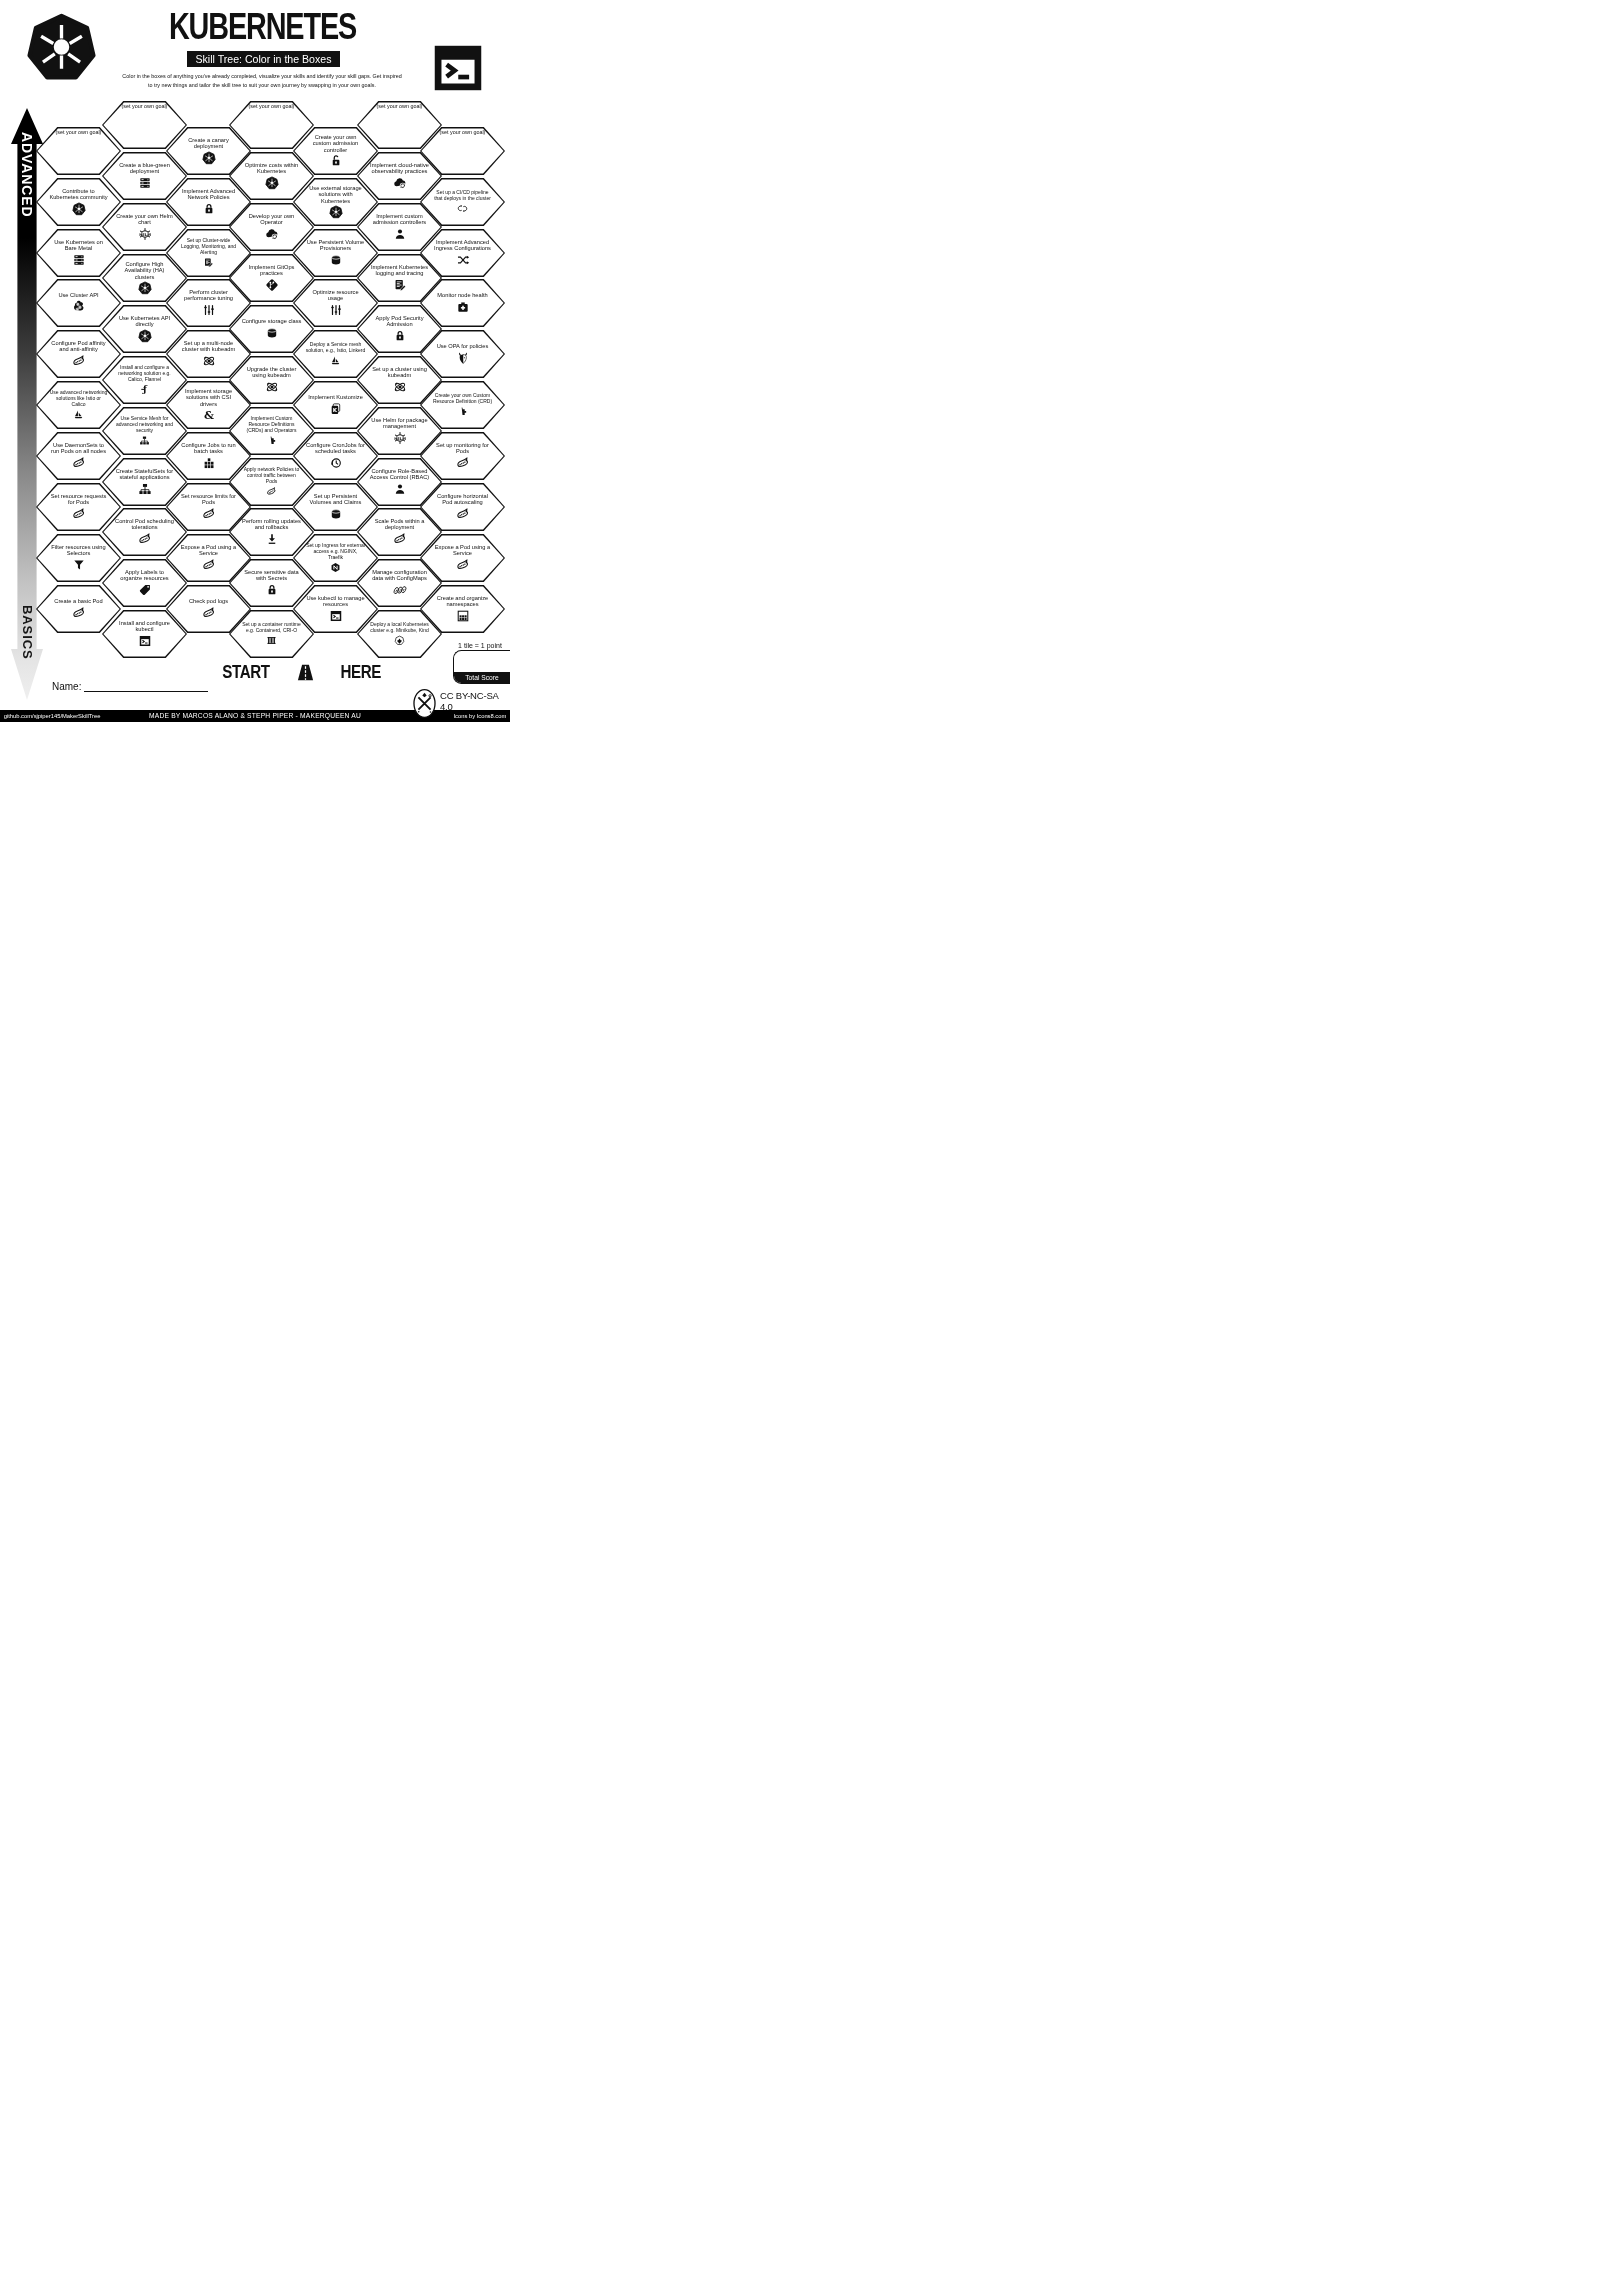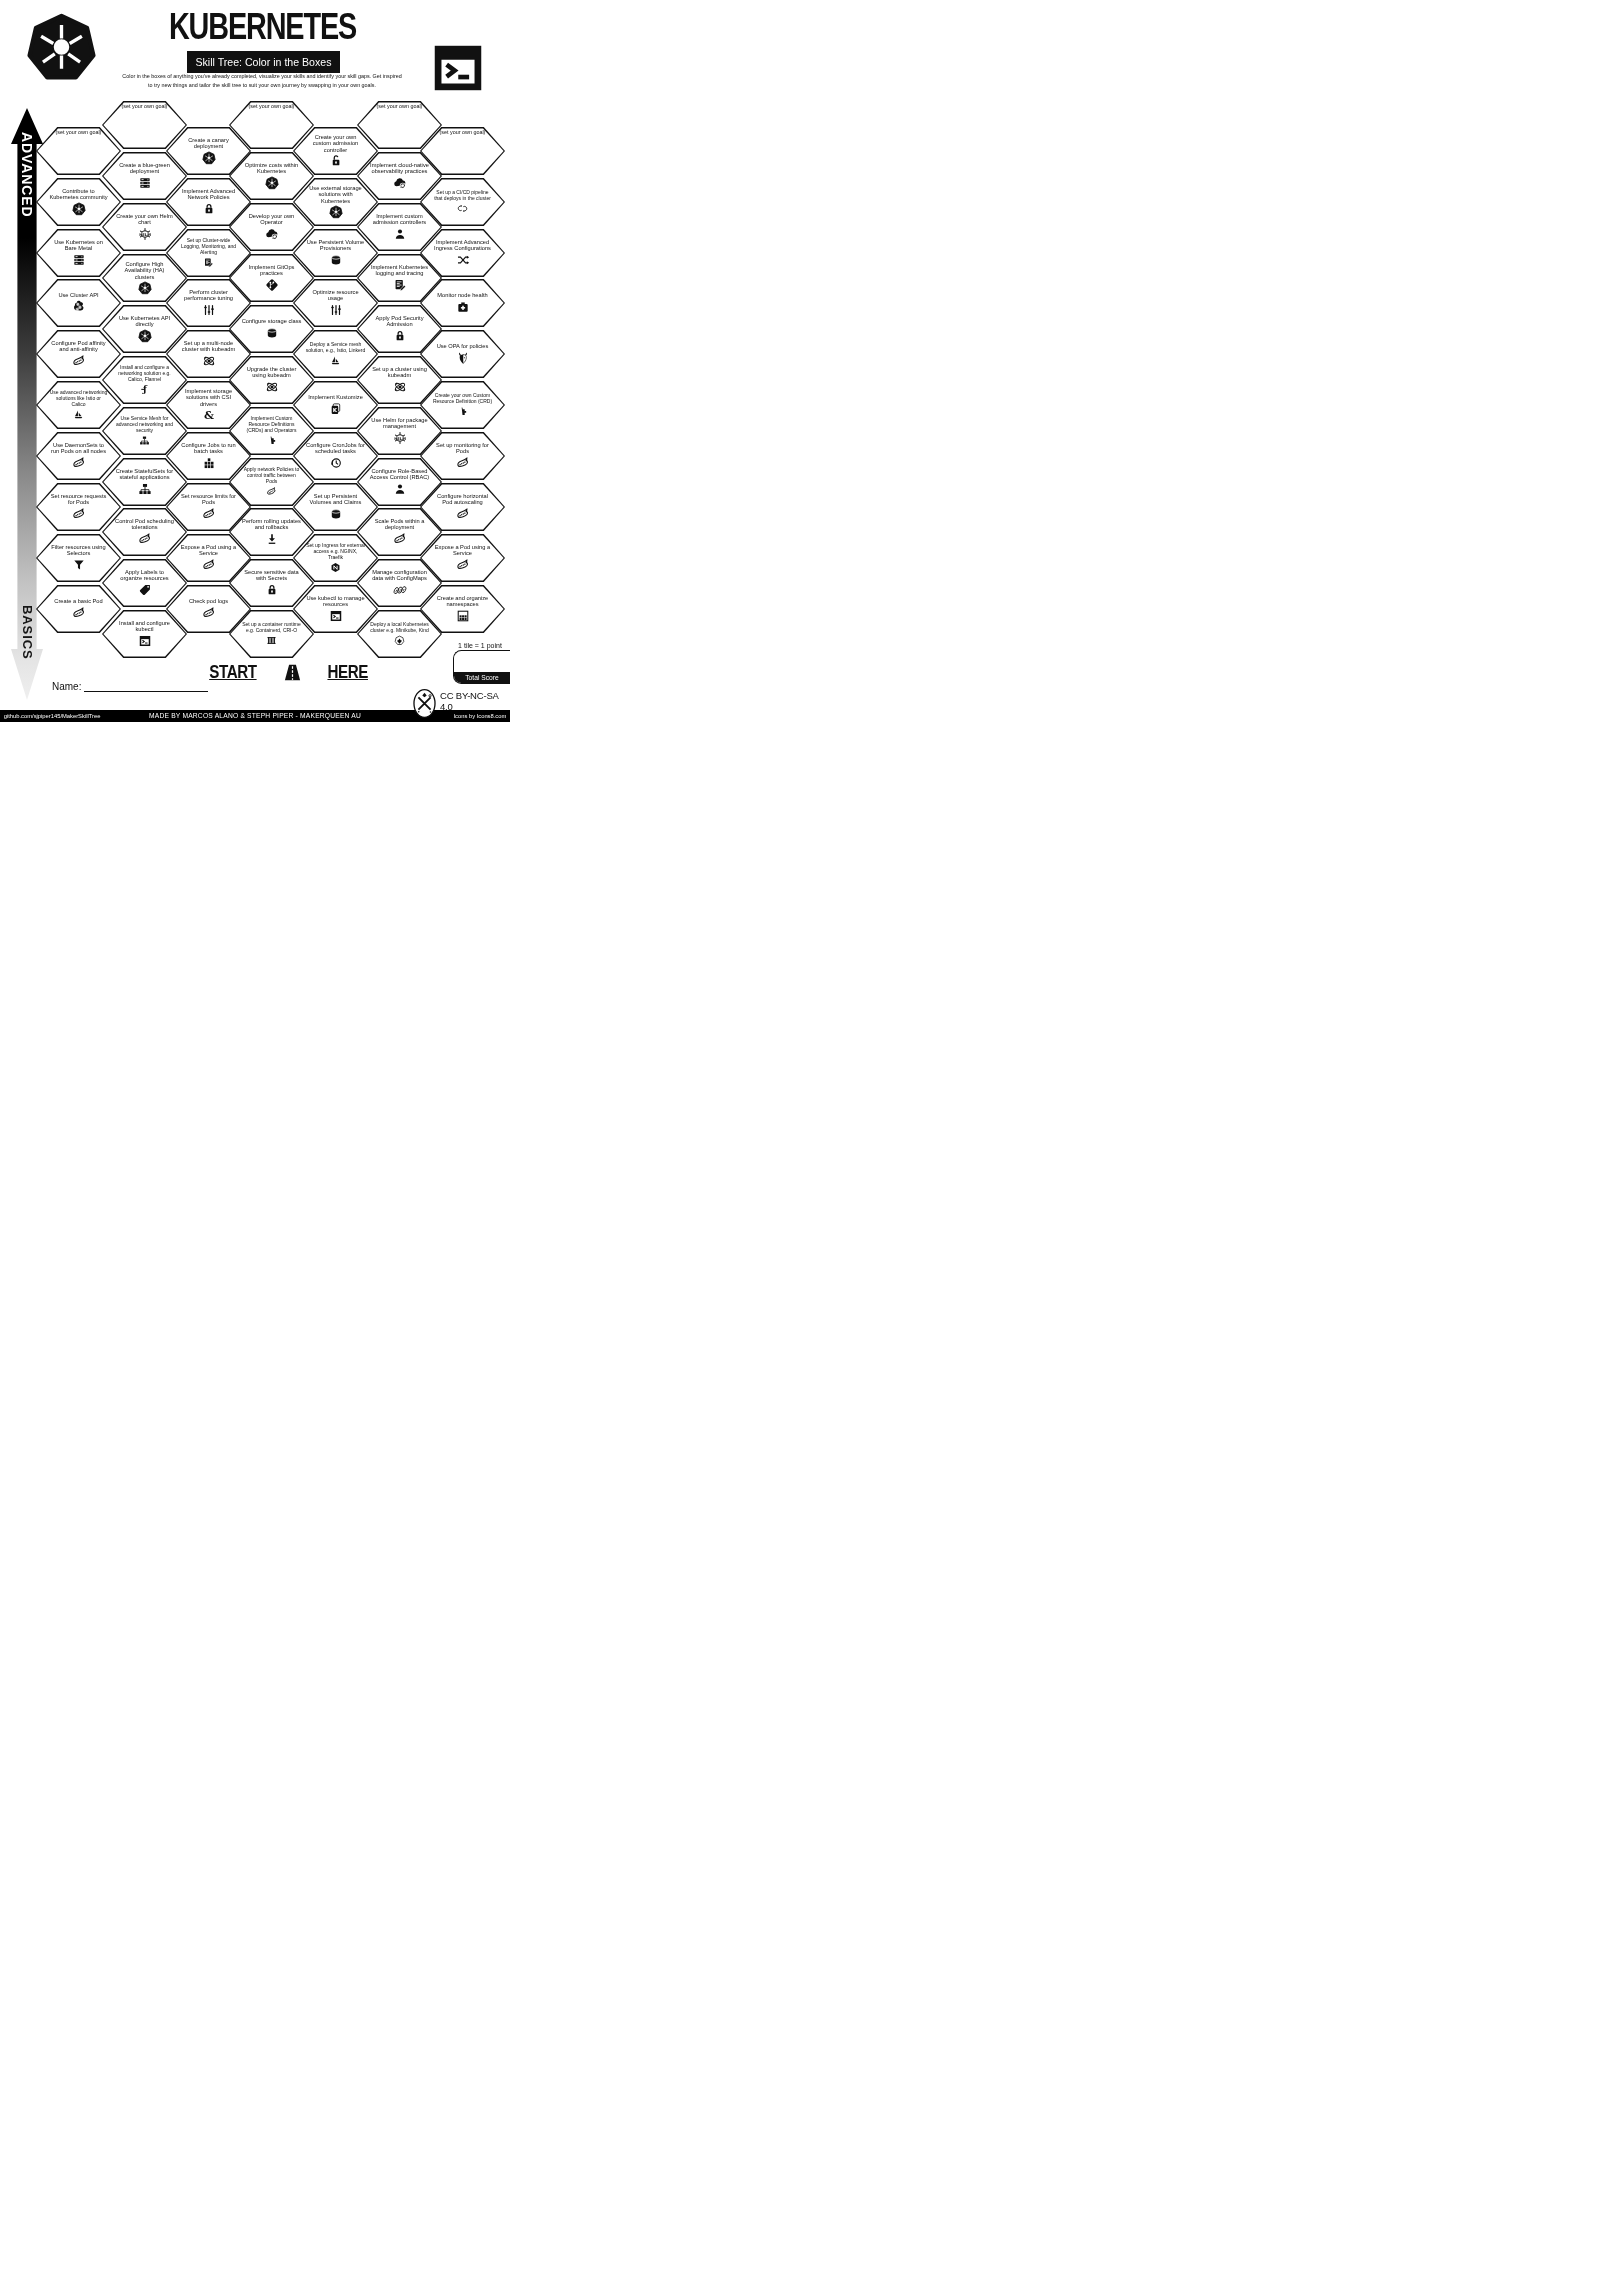--- a/index.html
+++ b/index.html
@@ -6,21 +6,21 @@
   body{
     width:510px;height:722px;position:relative;background:#fff;color:#111;
     font-family:"Liberation Sans", sans-serif;overflow:hidden;
   }
   
   .k8s-logo{position:absolute;left:25px;top:11px;width:73px;height:73px;}
   .k8s-logo svg{width:100%;height:100%;}
   .title{position:absolute;left:130px;top:5.6px;width:265px;text-align:center;
     font-size:36px;font-weight:bold;letter-spacing:-1.4px;transform:scaleX(.8);
     transform-origin:center;white-space:nowrap;}
-  .subtitle{position:absolute;left:187px;top:51px;width:153px;height:22px;background:#111;
+  .subtitle{position:absolute;left:187px;top:51px;width:153px;height:16px;background:#111;
     color:#fff;display:flex;align-items:center;justify-content:center;font-size:10.6px;
     transform-origin:center;}
   .desc{position:absolute;left:114px;top:72px;width:296px;text-align:center;
     font-size:5.4px;line-height:1.6;}
   .corner-terminal{position:absolute;left:427px;top:37px;width:62px;height:62px;}
   .corner-terminal svg{width:100%;height:100%;}
   
   .axis-arrow{position:absolute;left:11px;top:108px;width:32px;height:592px;
     background:linear-gradient(to bottom,#000 0%,#000 22%,#3f3f3f 42%,#8a8a8a 62%,#c2c2c2 80%,#e4e4e4 93%,#efefef 100%);
     clip-path:polygon(50% 0%,100% 6.1%,80% 6.1%,80% 91.4%,100% 91.4%,50% 100%,0% 91.4%,20% 91.4%,20% 6.1%,0% 6.1%);}
@@ -37,21 +37,21 @@
     clip-path:polygon(0% 50%,25% 0%,75% 0%,100% 50%,75% 100%,25% 100%);}
   .hex-content{position:absolute;top:2.3px;bottom:2.3px;left:12.5px;right:12.5px;display:flex;
     flex-direction:column;align-items:center;justify-content:center;gap:1.4px;text-align:center;}
   .hex-label{font-size:5.7px;line-height:1.13;}
   .hex-label.small{font-size:5px;}
   .hex-icon svg{width:14px;height:14px;display:block;}
   .hex-icon.tiny svg{width:11px;height:11px;}
   .hex.goal .hex-content{justify-content:flex-start;}
   .hex.goal .hex-label{font-size:5.4px;font-weight:400;}
   
-  .start-block{position:absolute;left:204px;top:661px;display:flex;align-items:center;gap:19px;text-decoration:underline;}
+  .start-block{position:absolute;left:217px;top:661px;display:flex;align-items:center;gap:19px;}
   .start-word{font-size:18.5px;font-weight:bold;letter-spacing:-0.5px;transform:scaleX(.82);}
   .road-icon svg{width:23px;height:21px;display:block;}
   .name-row{position:absolute;left:52px;top:681px;font-size:10px;}
   .name-line{position:absolute;left:84px;top:678px;width:124px;height:13px;
     border-bottom:0.9px solid #111;}
   .tile-note{position:absolute;left:452px;top:642px;width:56px;text-align:center;font-size:7px;}
   .score-box{position:absolute;left:453px;top:650px;width:57px;height:34px;box-sizing:border-box;
     border:1.4px solid #111;border-right-width:0;border-radius:8.3px 0 0 8.3px;overflow:hidden;background:#fff;}
   .score-band{position:absolute;left:0;right:0;bottom:0;height:11px;background:#111;color:#fff;
     display:flex;align-items:center;justify-content:center;font-size:6.7px;}

